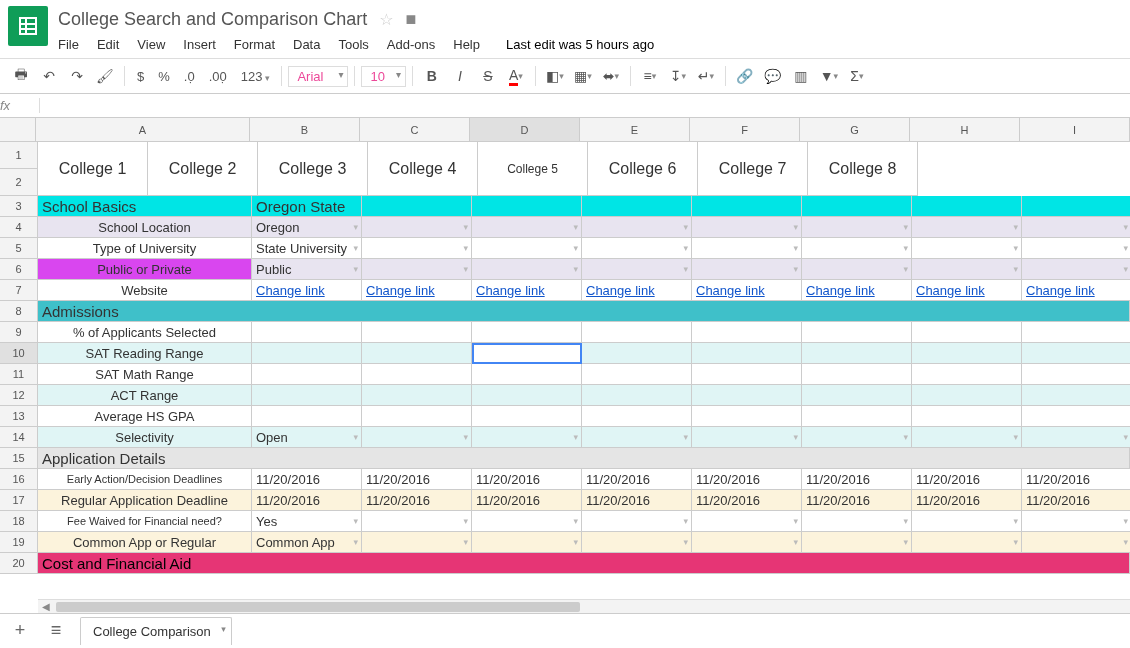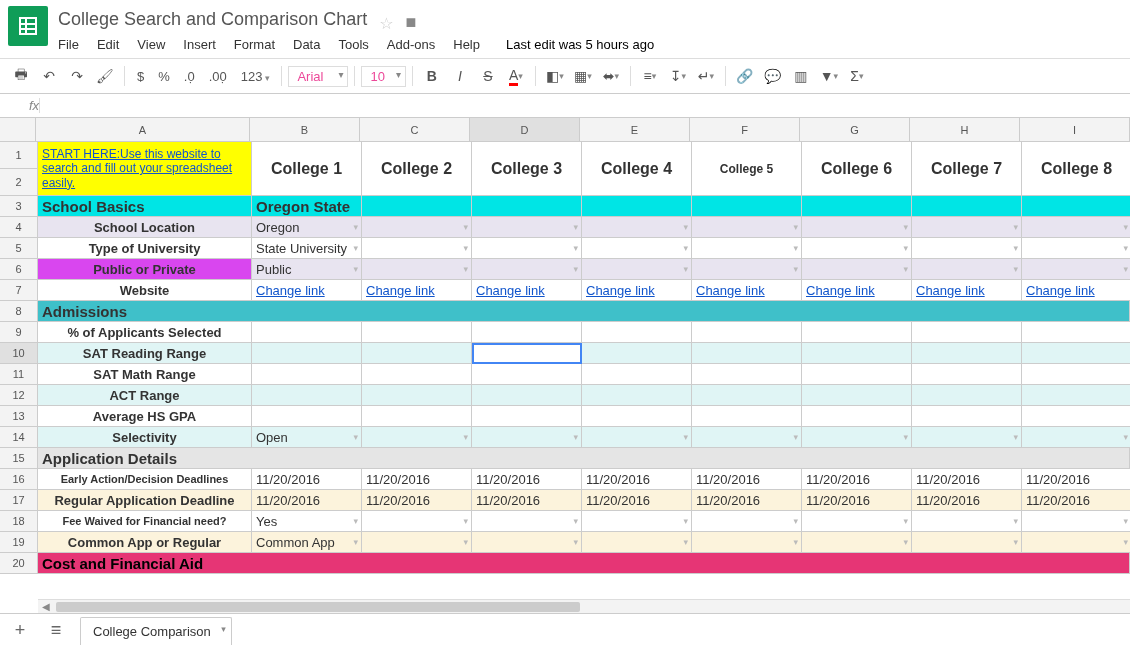--- a/index.html
+++ b/index.html
@@ -2,46 +2,46 @@
 <html><head>
 <meta charset="utf-8">
 <style>
 *{box-sizing:border-box;margin:0;padding:0;font-family:Arial,sans-serif}
 body{background:#fff;font-size:13px;color:#333;overflow:hidden}
 .header{display:flex;align-items:flex-start;padding:6px 8px 2px;border-bottom:none}
 .logo{width:40px;height:40px;background:#0f9d58;display:flex;align-items:center;justify-content:center;margin-right:10px;border-radius:2px}
 .logo svg{width:24px;height:24px;fill:#fff}
 .title-area{flex:1}
 .doc-title{font-size:18px;color:#555;padding:3px 0}
-.doc-title-row{display:flex;align-items:flex-end;gap:12px}
+.doc-title-row{display:flex;align-items:center;gap:12px}
 .star{color:#ccc;font-size:16px}
 .folder{color:#888;font-size:18px}
 .menu-bar{display:flex;gap:18px;padding:4px 0;font-size:13px;color:#333;align-items:center}
 .menu-item{cursor:pointer}
 .last-edit{color:#000000;margin-left:8px}
 .toolbar{display:flex;align-items:center;padding:4px 8px;border-top:1px solid #ddd;border-bottom:1px solid #ccc;background:#fff;gap:2px;height:36px}
 .tb-btn{width:26px;height:26px;display:flex;align-items:center;justify-content:center;color:#555;cursor:pointer;font-size:14px}
 .tb-sep{width:1px;height:20px;background:#ddd;margin:0 4px}
 .tb-text{padding:0 6px;color:#555;font-size:13px;cursor:pointer}
 .font-select{border:1px solid #ddd;padding:2px 20px 2px 8px;font-size:13px;color:#ec4899;min-width:60px;position:relative}
 .font-select::after{content:"▾";position:absolute;right:4px;color:#888;font-size:10px}
 .dd::after{content:" ▾";color:#888;font-size:9px}
 .fx-bar{display:flex;align-items:center;border-bottom:1px solid #ccc;height:24px}
-.fx-label{width:40px;text-align:right;font-style:italic;color:#888;font-size:13px;border-right:1px solid #ddd}
+.fx-label{width:40px;text-align:left;font-style:italic;color:#888;font-size:13px;border-right:1px solid #ddd}
 .fx-input{flex:1;padding:0 8px}
 .sheet-area{position:relative;height:495px;overflow:hidden}
 .col-headers{display:flex;background:#f3f3f3;border-bottom:1px solid #ccc;height:24px;position:relative}
 .row-hdr-corner{width:38px;border-right:1px solid #ccc;background:#f3f3f3}
 .col-h{border-right:1px solid #ccc;display:flex;align-items:center;justify-content:center;color:#555;font-size:11px;background:#f3f3f3}
 .grid{display:flex;flex-direction:column}
 .row{display:flex;height:21px}
 .row-h{width:38px;min-width:38px;border-right:1px solid #ccc;border-bottom:1px solid #ccc;background:#f3f3f3;display:flex;align-items:center;justify-content:center;color:#555;font-size:11px}
 .cell{border-right:1px solid #ccc;border-bottom:1px solid #ccc;padding:2px 4px;font-size:13px;overflow:hidden;white-space:nowrap;position:relative;display:flex;align-items:center}
 .cell.center{justify-content:center}
-.cell.bold{font-weight:bold}
+.cell.bold{font-weight:normal}
 .cell.link{color:#1155cc;text-decoration:underline;cursor:pointer}
 .dd-arrow::after{content:"▾";position:absolute;right:3px;top:50%;transform:translateY(-50%);color:#bbb;font-size:9px}
 .selected-cell{border:2px solid #4285f4!important;z-index:2}
 .col-sel{background:#e0e0e0}
 .scroll-h{position:absolute;bottom:0;left:38px;right:0;height:14px;background:#f3f3f3;border-top:1px solid #ddd;display:flex;align-items:center}
 .scroll-thumb{height:10px;background:#ccc;border-radius:2px;width:48%;margin-left:2px}
 .tabs{display:flex;align-items:center;padding:0 8px;height:34px;border-top:1px solid #ccc;gap:12px}
 .tab-btn{width:24px;height:24px;display:flex;align-items:center;justify-content:center;color:#666;cursor:pointer;font-size:18px}
 .sheet-tab{padding:6px 20px 6px 12px;border:1px solid #ccc;border-bottom:none;border-radius:2px 2px 0 0;background:#fff;font-size:13px;color:#333;position:relative;cursor:pointer}
 .sheet-tab::after{content:"▾";position:absolute;right:5px;color:#888;font-size:9px}
@@ -141,21 +141,20 @@
     <div class="col-h cH">H</div>
     <div class="col-h cI">I</div>
   </div>
   <div class="grid">
 
     <div class="row merged">
       <div style="display:flex;flex-direction:column;width:38px">
         <div class="row-h" style="height:27px">1</div>
         <div class="row-h" style="height:27px">2</div>
       </div>
-      <div class="cell cA link" style="background:#ffff00;white-space:normal;font-size:12px;line-height:1.2;height:54px">START HERE:Use this website to search and fill out your spreadsheet easily.</div>
       <div class="cell cB bold center" style="height:54px;font-size:16px">College 1</div>
       <div class="cell cC bold center" style="height:54px;font-size:16px">College 2</div>
       <div class="cell cD bold center" style="height:54px;font-size:16px">College 3</div>
       <div class="cell cE bold center" style="height:54px;font-size:16px">College 4</div>
       <div class="cell cF bold center" style="height:54px;font-size:12px">College 5</div>
       <div class="cell cG bold center" style="height:54px;font-size:16px">College 6</div>
       <div class="cell cH bold center" style="height:54px;font-size:16px">College 7</div>
       <div class="cell cI bold center" style="height:54px;font-size:16px">College 8</div>
     </div>
 

